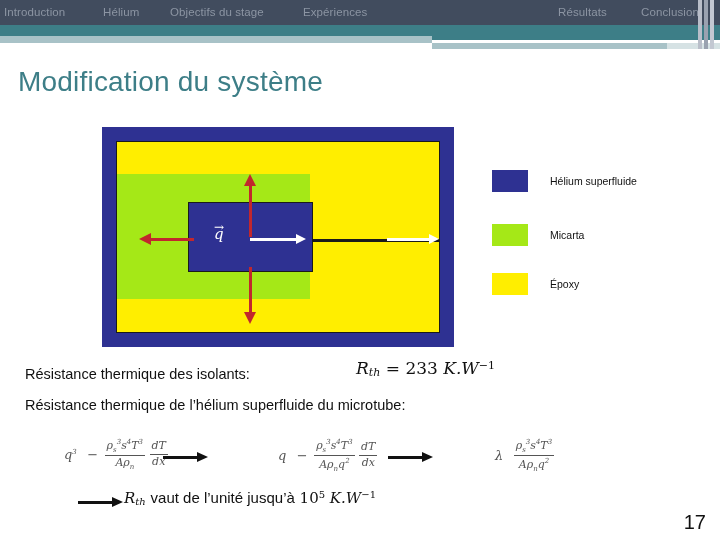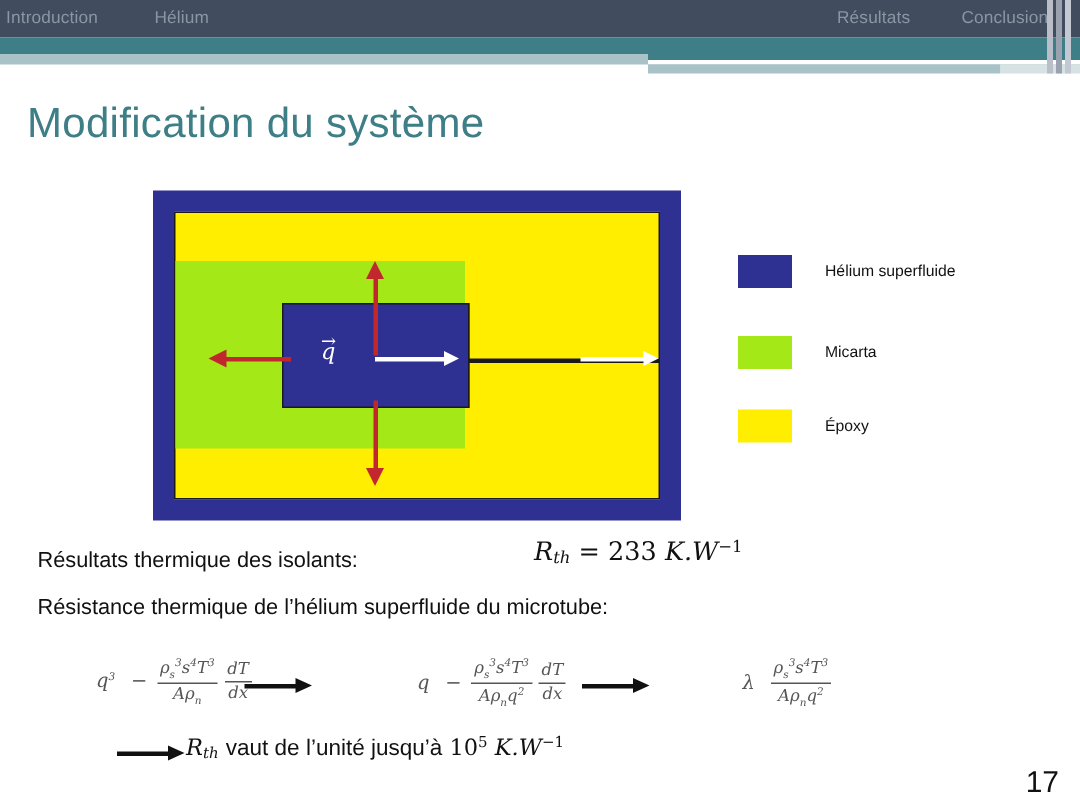--- a/index.html
+++ b/index.html
@@ -289,20 +289,22 @@
     font-size: 20px;
     color: #111111;
   }
 </style>
 </head>
 <body>
 
 <div class="navbar">
   <div class="nav-item" style="position:absolute;left:4px;">Introduction</div>
   <div class="nav-item" style="position:absolute;left:103px;">Hélium</div>
+  <div class="nav-item" style="position:absolute;left:170px;">Objectifs du stage</div>
+  <div class="nav-item" style="position:absolute;left:303px;">Expériences</div>
   <div class="nav-item" style="position:absolute;left:558px;">Résultats</div>
   <div class="nav-item" style="position:absolute;left:641px;">Conclusion</div>
 </div>
 
 <div class="band-teal-left"></div>
 <div class="band-teal-right"></div>
 <div class="band-pale-left"></div>
 <div class="band-white-strip"></div>
 <div class="band-pale-mid"></div>
 <div class="band-pale-right"></div>
@@ -342,21 +344,21 @@
 </div>
 <div class="legend-item lg-1">
   <div class="legend-swatch" style="background:#a5e817"></div>
   <div class="legend-label">Micarta</div>
 </div>
 <div class="legend-item lg-2">
   <div class="legend-swatch" style="background:#ffee00"></div>
   <div class="legend-label">Époxy</div>
 </div>
 
-<div class="body-line bl-1">Résultats thermique des isolants:</div>
+<div class="body-line bl-1">Résistance thermique des isolants:</div>
 
 <div class="mathtex rth-inline">
   <span>R</span><span class="sub">th</span>
   <span class="rm">=</span>
   <span class="rm">233</span>
   <span>K.W</span><span class="sup rm">−1</span>
 </div>
 
 <div class="body-line bl-2">Résistance thermique de l’hélium superfluide du microtube:</div>
 

